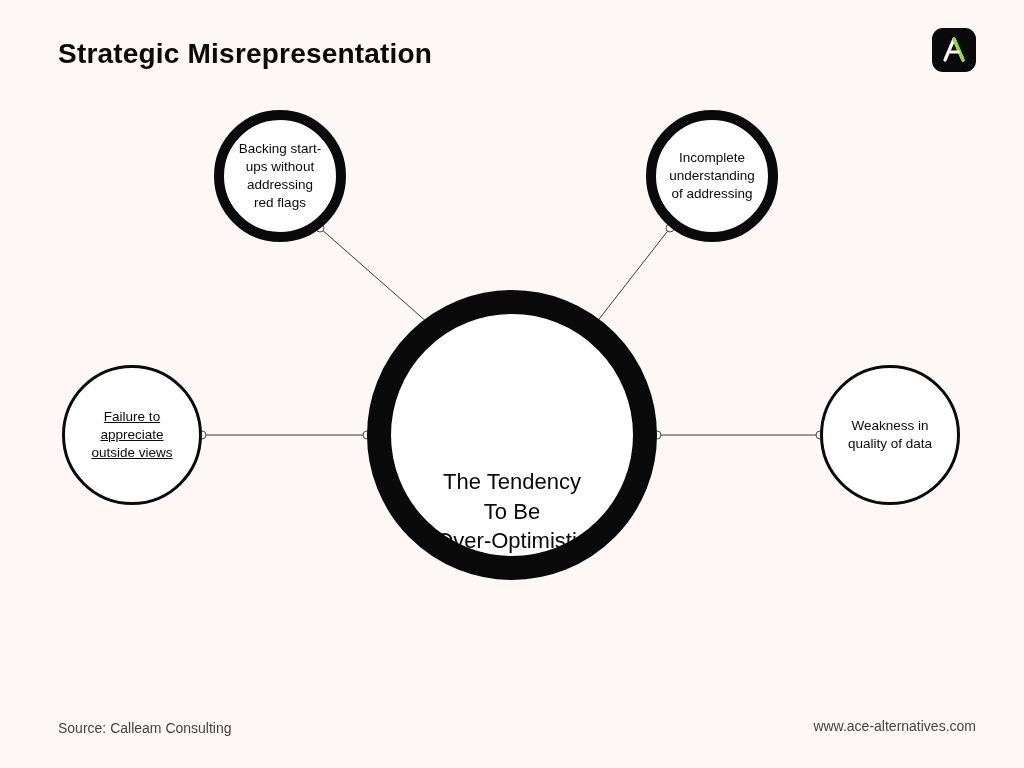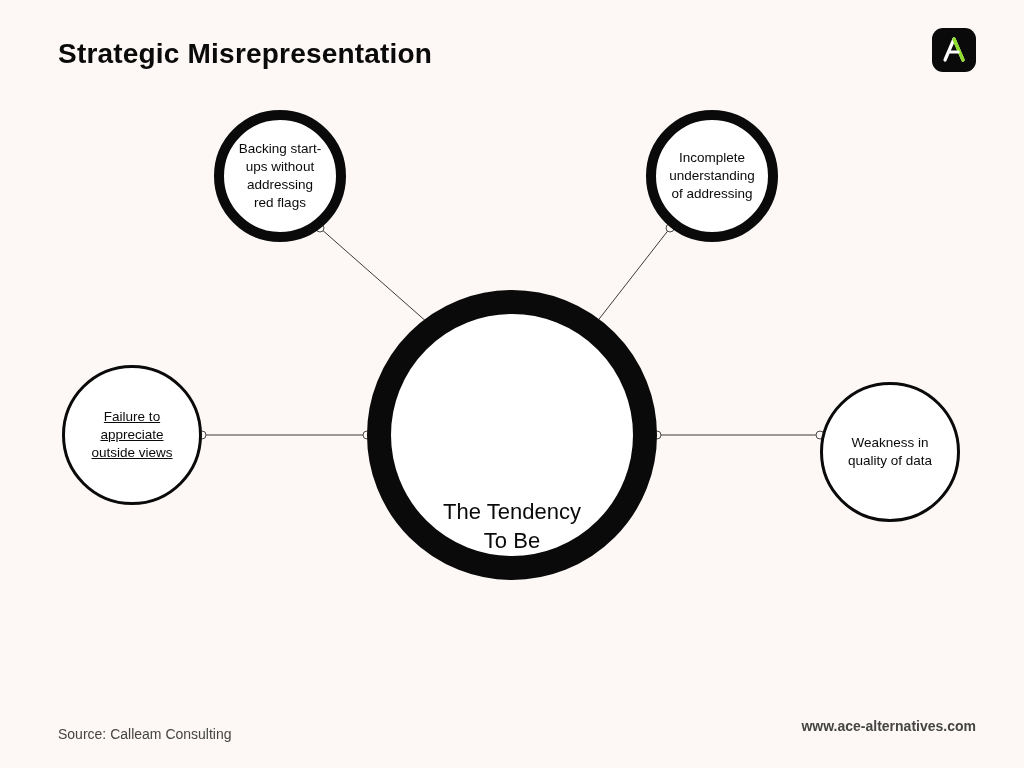--- a/index.html
+++ b/index.html
@@ -34,31 +34,30 @@
     border-radius: 11px;
     background: #0a0a0a;
     display: flex;
     align-items: center;
     justify-content: center;
   }
   .logo svg { display: block; }
   .footer-left {
     position: absolute;
     left: 58px;
-    bottom: 26px;
+    bottom: 32px;
     font-size: 14px;
     color: #444;
   }
   .footer-right {
     position: absolute;
     right: 48px;
     bottom: 34px;
     font-size: 14px;
     color: #444;
-    font-weight: bold;
   }
   
   .wires {
     position: absolute;
     left: 0; top: 0;
     width: 1024px;
     height: 768px;
     pointer-events: none;
   }
   
@@ -95,21 +94,21 @@
   .side-node {
     width: 140px;
     height: 140px;
     border: 3px solid #0a0a0a;
     font-size: 13.5px;
   }
   
   .node-tl { left: 214px; top: 110px; }   
   .node-tr { left: 646px; top: 110px; }   
   .node-left { left: 62px;  top: 365px; text-decoration: underline; } 
-  .node-right{ left: 820px; top: 382px; } 
+  .node-right{ left: 820px; top: 365px; } 
 
   
   .dot {
     position: absolute;
     width: 7px; height: 7px;
     border: 1px solid #4a4a4a;
     background: #fdf8f5;
     border-radius: 50%;
     transform: translate(-50%, -50%);
     pointer-events: none;
@@ -150,20 +149,21 @@
   <div class="dot" style="left:596px; top:323px;"></div>
   <div class="dot" style="left:202px; top:435px;"></div>
   <div class="dot" style="left:367px; top:435px;"></div>
   <div class="dot" style="left:820px; top:435px;"></div>
   <div class="dot" style="left:657px; top:435px;"></div>
 
   <div class="node center-node">
     <div class="txt">
       <span>The Tendency</span><br>
       <span>To Be</span><br>
+      <span>Over-Optimistic</span>
     </div>
   </div>
 
   <div class="node small-node node-tl">
     <div class="txt">Backing start-ups without addressing red flags</div>
   </div>
 
   <div class="node small-node node-tr">
     <div class="txt">Incomplete understanding of addressing</div>
   </div>

